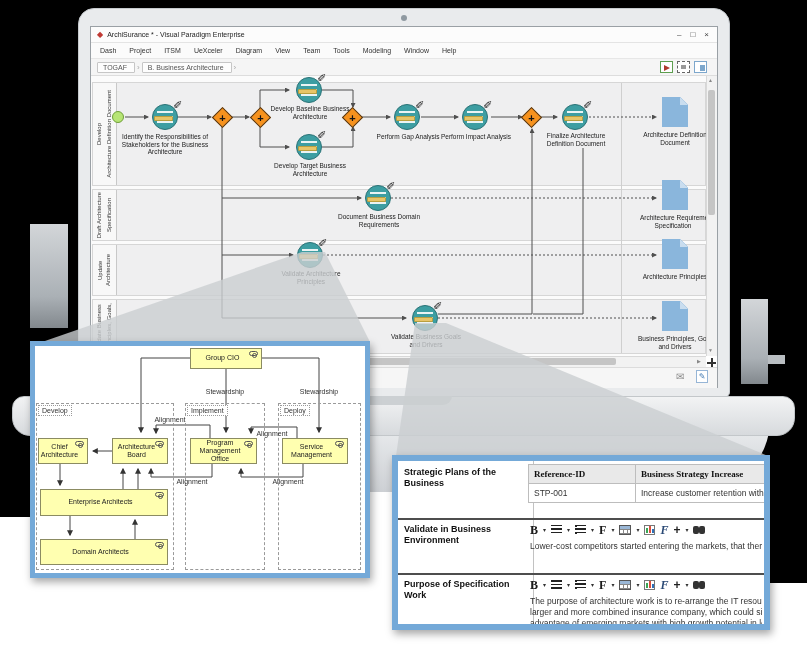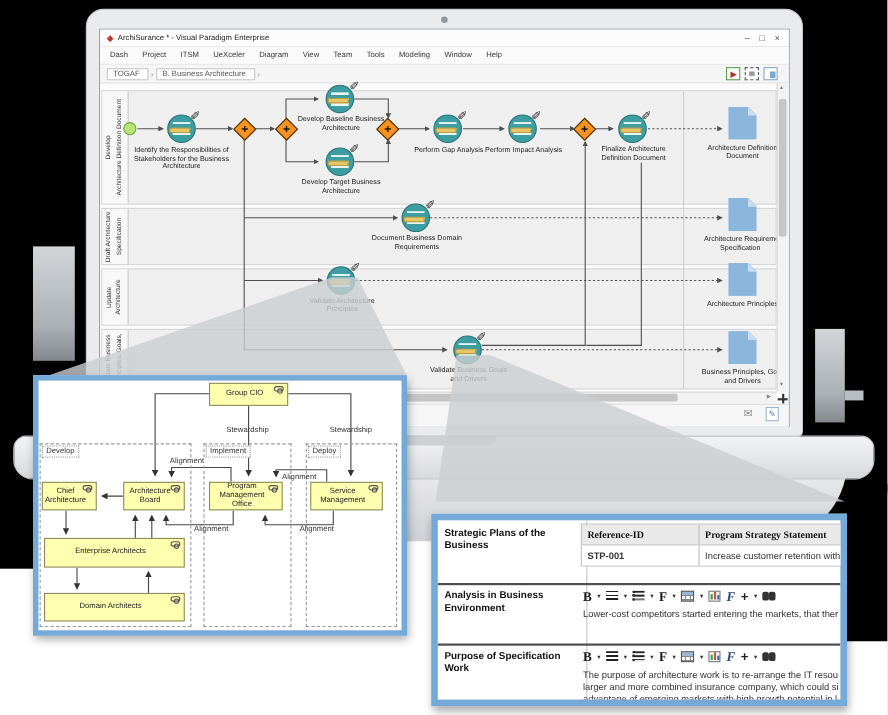--- a/index.html
+++ b/index.html
@@ -82,21 +82,21 @@
   .tov{left:392px;top:455px;width:378px;height:175px;border-width:6px;}
   .tov-inner{position:absolute;inset:0;overflow:hidden;}
   .tov-lblcol{position:absolute;left:0;top:0;bottom:0;width:136px;border-right:1px solid #c2c2c2;}
   .tov-rule{position:absolute;left:0;width:366px;height:2px;background:#4e4e4e;}
   .tov-label{position:absolute;left:6px;width:124px;font-size:9px;font-weight:bold;color:#111;line-height:1.2;}
   .mtable{position:absolute;left:130px;top:3px;width:240px;border:1px solid #bdbdbd;}
   .mth{display:flex;background:#e9e9e9;border-bottom:1px solid #bdbdbd;}
   .mtd{display:flex;background:#fff;}
   .mcell{padding:4px 5px;font-size:8.5px;color:#333;white-space:nowrap;overflow:hidden;}
   .mcell.h{font-family:"Liberation Serif",serif;font-weight:bold;font-size:9px;color:#111;}
-  .c1{width:107px;border-right:1px solid #bdbdbd;font-weight:bold;}
+  .c1{width:107px;border-right:1px solid #bdbdbd;}
   .c2{width:131px;}
   .rtext{position:absolute;left:132px;width:232px;font-size:8.5px;color:#333;white-space:nowrap;overflow:hidden;line-height:1.25;}
   .rtb{position:absolute;left:132px;display:flex;align-items:center;gap:5px;height:15px;}
   .rtb .glyph{font-family:"Liberation Serif",serif;font-weight:bold;font-size:12px;color:#1a1a1a;line-height:1;}
   .rtb .caret{font-size:6px;color:#333;}
   .ico-lines{width:11px;height:9px;background:repeating-linear-gradient(180deg,#222 0 1.5px,rgba(0,0,0,0) 1.5px 3.5px);}
   .ico-list{width:11px;height:9px;background:repeating-linear-gradient(180deg,#222 0 1.5px,rgba(0,0,0,0) 1.5px 3.5px);border-left:2px dotted #222;padding-left:1px;}
   .ico-table{width:12px;height:10px;border:1px solid #555;background:
      linear-gradient(180deg,#9ab7d6 0 3px,rgba(0,0,0,0) 3px),
      repeating-linear-gradient(90deg,rgba(0,0,0,0) 0 3px,#888 3px 4px),
@@ -425,38 +425,38 @@
           <span>Enterprise Architects</span>
           <span class="role-ic"></span>
         </div>
       <div class="obox" style="left:5px;top:193px;width:128px;height:26px;">
           <span>Domain Architects</span>
           <span class="role-ic"></span>
         </div>
     </div>
   </div>
 
-  <div class="abs overlay tov" style="z-index:6;margin-top:12px;">
+  <div class="abs overlay tov" style="z-index:6;">
     <div class="tov-inner">
       <div class="tov-lblcol"></div>
 
       <div class="tov-label" style="top:6px;">Strategic Plans of the Business</div>
       <div class="mtable">
         <div class="mth">
           <div class="mcell h c1">Reference-ID</div>
-          <div class="mcell h c2">Program Strategy Statement</div>
+          <div class="mcell h c2">Business Strategy Increase</div>
         </div>
         <div class="mtd">
           <div class="mcell c1">STP-001</div>
           <div class="mcell c2">Increase customer retention with innova</div>
         </div>
       </div>
       <div class="tov-rule" style="top:57px;"></div>
 
-      <div class="tov-label" style="top:63px;">Analysis in Business Environment</div>
+      <div class="tov-label" style="top:63px;">Validate in Business Environment</div>
       <div class="rtb" style="top:61px;">
         <span class="glyph">B</span>
           <span class="caret">▾</span>
         <span class="ico-lines"></span>
           <span class="caret">▾</span>
         <span class="ico-list"></span>
           <span class="caret">▾</span>
         <span class="glyph">F</span>
           <span class="caret">▾</span>
         <span class="ico-table"></span>

